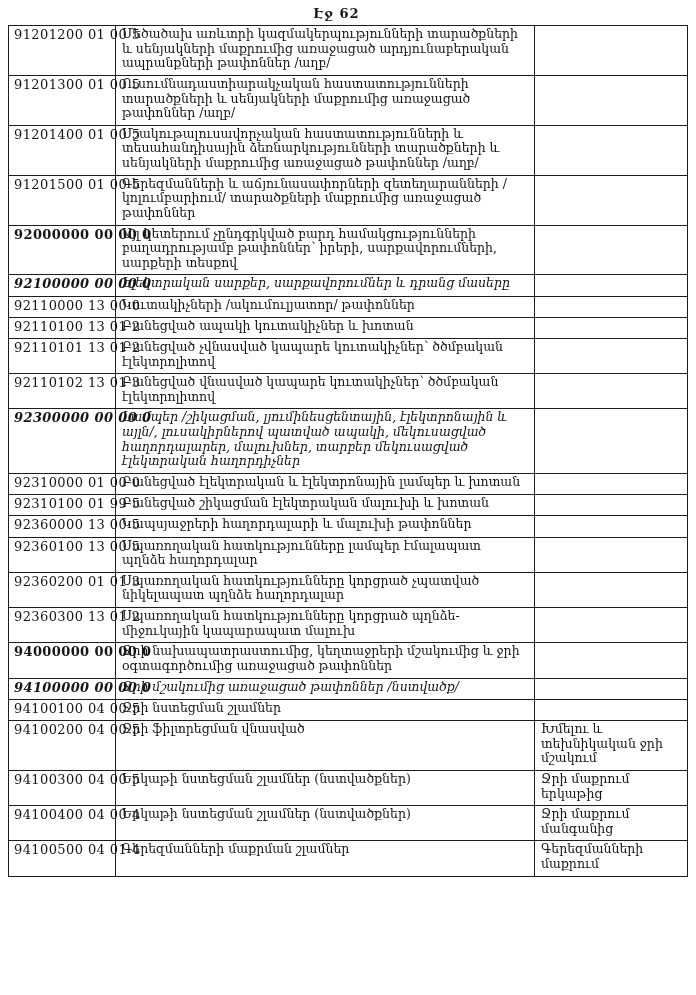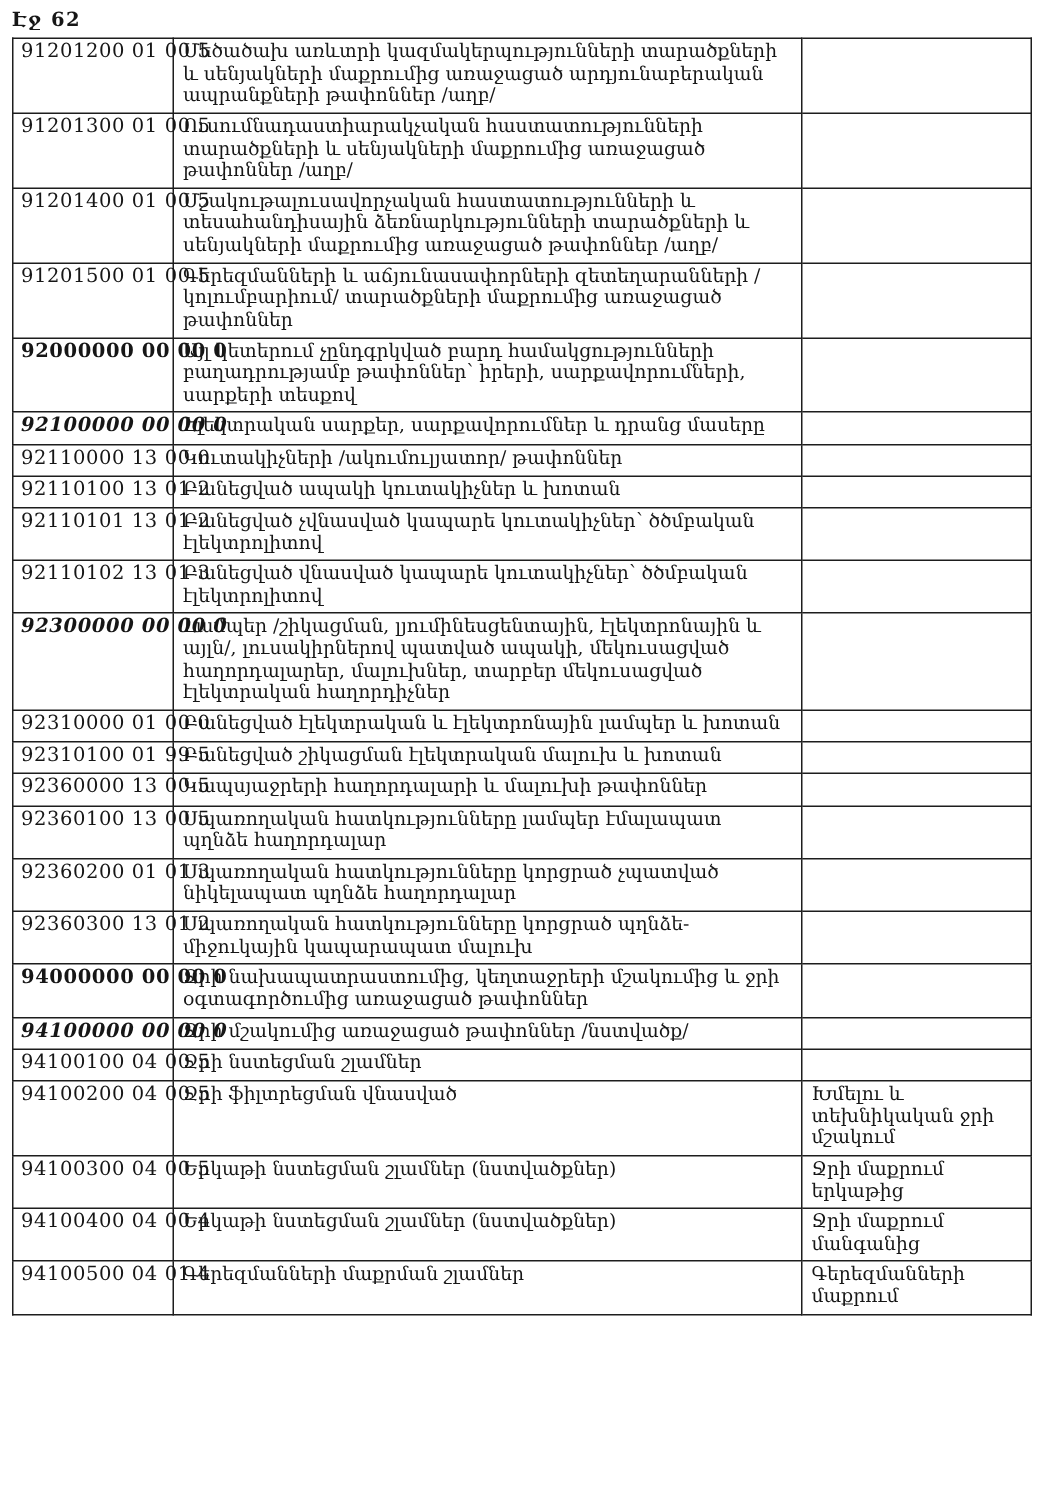--- a/index.html
+++ b/index.html
@@ -6,21 +6,21 @@
   body {
     width: 696px;
     height: 995px;
     background: #ffffff;
     color: #161616;
     font-family: "DejaVu Serif", "DejaVu Sans", serif;
     overflow: hidden;
   }
   .page { padding: 5px 9px 0 8px; }
   .page-number {
-    text-align: left;
+    text-align: center;
     font-weight: 700;
     font-size: 13px;
     letter-spacing: 1px;
     padding-right: 22px;
     margin: 1px 0 4px 0;
   }
   table.waste-table {
     width: 679px;
     border-collapse: collapse;
     table-layout: fixed;
@@ -36,21 +36,21 @@
   td.cell-code {
     font-size: 13px;
     letter-spacing: 0.4px;
     white-space: nowrap;
     padding-left: 5px;
     padding-right: 2px;
   }
   td.cell-note { font-size: 12.5px; }
   tr.row-section td.cell-code { font-weight: 700; }
   tr.row-subsection td.cell-code { font-weight: 700; font-style: italic; }
-  tr.row-subsection td.cell-desc { }
+  tr.row-subsection td.cell-desc { font-style: italic; }
 </style>
 </head>
 <body>
 
 <div class="page">
   <div class="page-number">Էջ 62</div>
 
   <table class="waste-table">
     <colgroup>
       <col style="width:107px">
@@ -113,21 +113,21 @@
     <td class="cell-desc">Լամպեր /շիկացման, լյումինեսցենտային, էլեկտրոնային և այլն/, լուսակիրներով պատված ապակի, մեկուսացված հաղորդալարեր, մալուխներ, տարբեր մեկուսացված էլեկտրական հաղորդիչներ</td>
     <td class="cell-note"></td>
   </tr>
         <tr>
     <td class="cell-code">92310000 01 00 0</td>
     <td class="cell-desc">Բանեցված էլեկտրական և էլեկտրոնային լամպեր և խոտան</td>
     <td class="cell-note"></td>
   </tr>
         <tr>
     <td class="cell-code">92310100 01 99 5</td>
-    <td class="cell-desc">Բանեցված շիկացման էլեկտրական մալուխ և խոտան</td>
+    <td class="cell-desc">Բանեցված շիկացման էլեկտրական մալուխի և խոտան</td>
     <td class="cell-note"></td>
   </tr>
         <tr>
     <td class="cell-code">92360000 13 00 5</td>
     <td class="cell-desc">Կապսյաջրերի հաղորդալարի և մալուխի թափոններ</td>
     <td class="cell-note"></td>
   </tr>
         <tr>
     <td class="cell-code">92360100 13 00 5</td>
     <td class="cell-desc">Սպառողական հատկությունները լամպեր էմալապատ պղնձե հաղորդալար</td>

